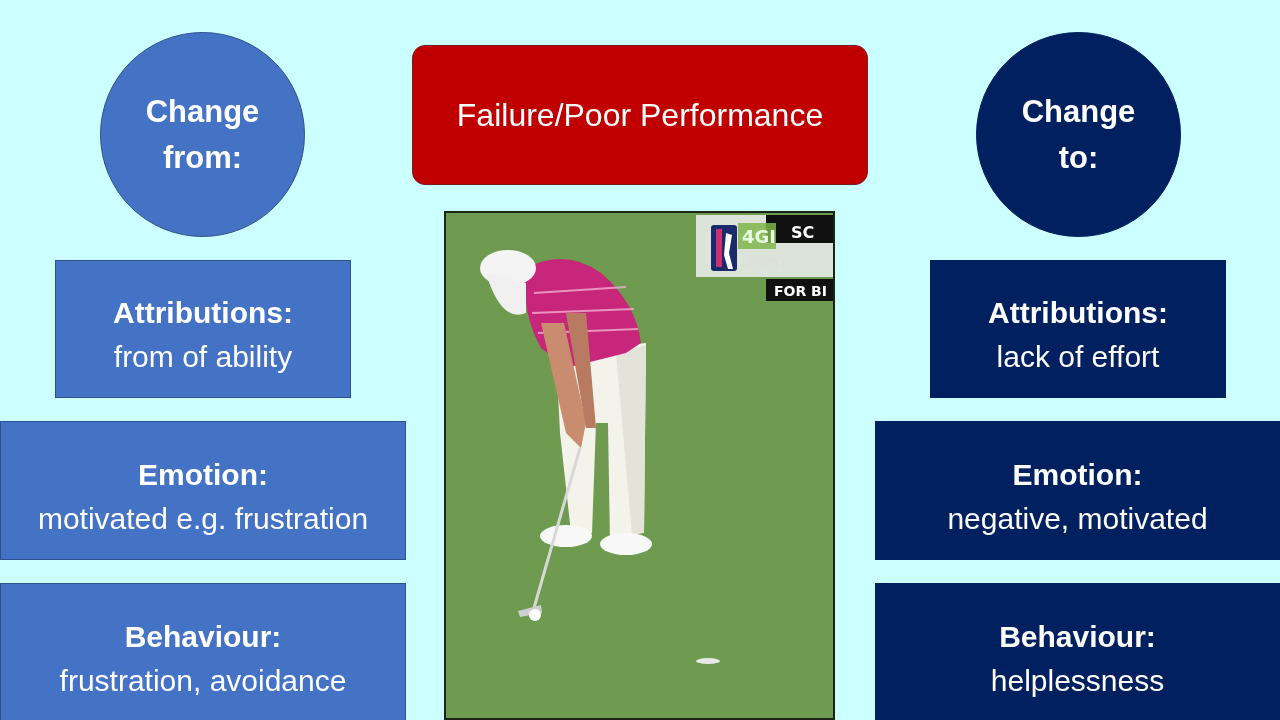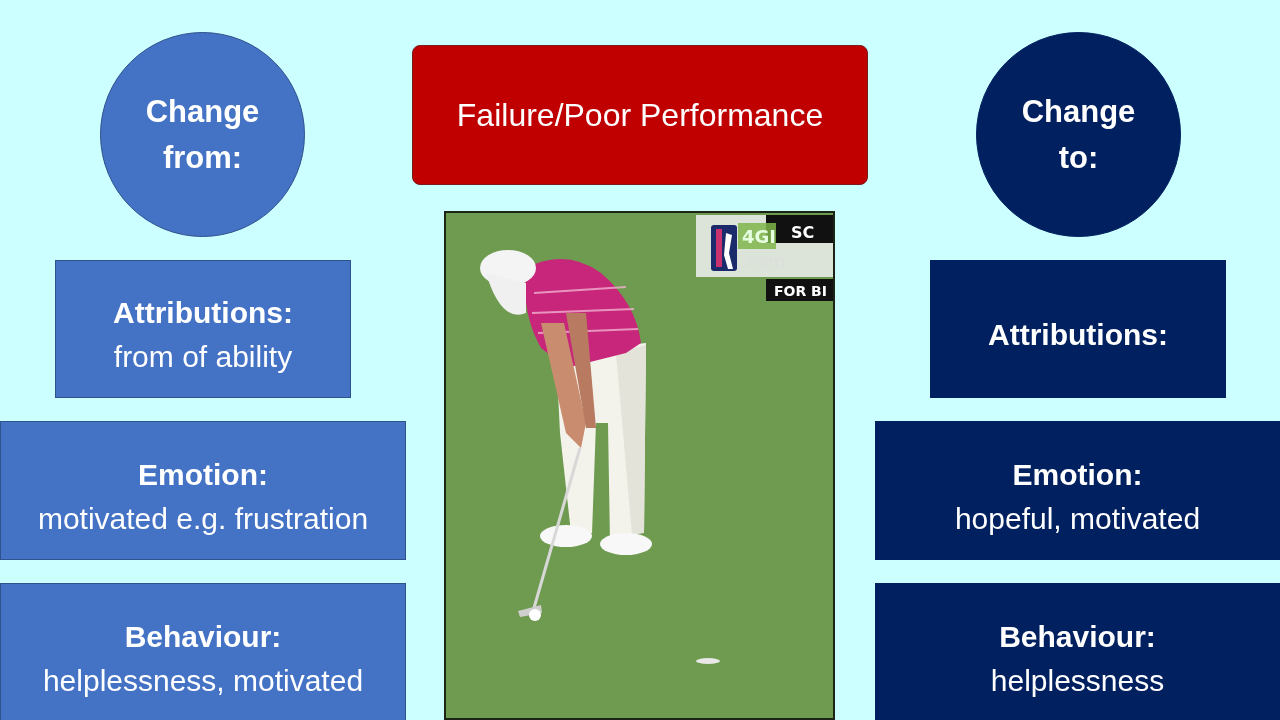--- a/index.html
+++ b/index.html
@@ -20,21 +20,21 @@
   .circle.to { background:#002060; border-color:#002060; }
   .box {
     display:flex; flex-direction:column; align-items:center; justify-content:center;
     text-align:center; font-size:30px; line-height:44px;
     border:1px solid #2f528f;
   }
   .box.from { background:#4472c4; }
   .box.to { background:#002060; border-color:#002060; }
   .box .ttl { font-weight:bold;margin-top:12px; }
   .red {
-    background:#c00000; border:1px solid #7a1a1a; border-radius:8px;
+    background:#c00000; border:1px solid #7a1a1a; border-radius:13px;
     display:flex; align-items:center; justify-content:center;
     font-size:32px;
   }
   .photo {
     background:#6f9a4e; border:2px solid #1c2416; overflow:hidden;
   }
 </style>
 </head>
 <body>
 
@@ -99,26 +99,27 @@
 <div class="abs box from" style="left:55px;top:260px;width:296px;height:138px;">
   <span class="ttl">Attributions:</span>
   <span>from of ability</span>
 </div>
 <div class="abs box from" style="left:0px;top:421px;width:406px;height:139px;">
   <span class="ttl">Emotion:</span>
   <span>motivated e.g. frustration</span>
 </div>
 <div class="abs box from" style="left:0px;top:583px;width:406px;height:140px;">
   <span class="ttl">Behaviour:</span>
-  <span>helplessness, motivated</span>
+  <span>frustration, avoidance</span>
 </div>
 
 <div class="abs box to" style="left:930px;top:260px;width:296px;height:138px;">
   <span class="ttl">Attributions:</span>
+  <span>lack of effort</span>
 </div>
 <div class="abs box to" style="left:875px;top:421px;width:405px;height:139px;">
   <span class="ttl">Emotion:</span>
-  <span>hopeful, motivated</span>
+  <span>negative, motivated</span>
 </div>
 <div class="abs box to" style="left:875px;top:583px;width:405px;height:140px;">
   <span class="ttl">Behaviour:</span>
   <span>helplessness</span>
 </div>
 
 </body></html>

